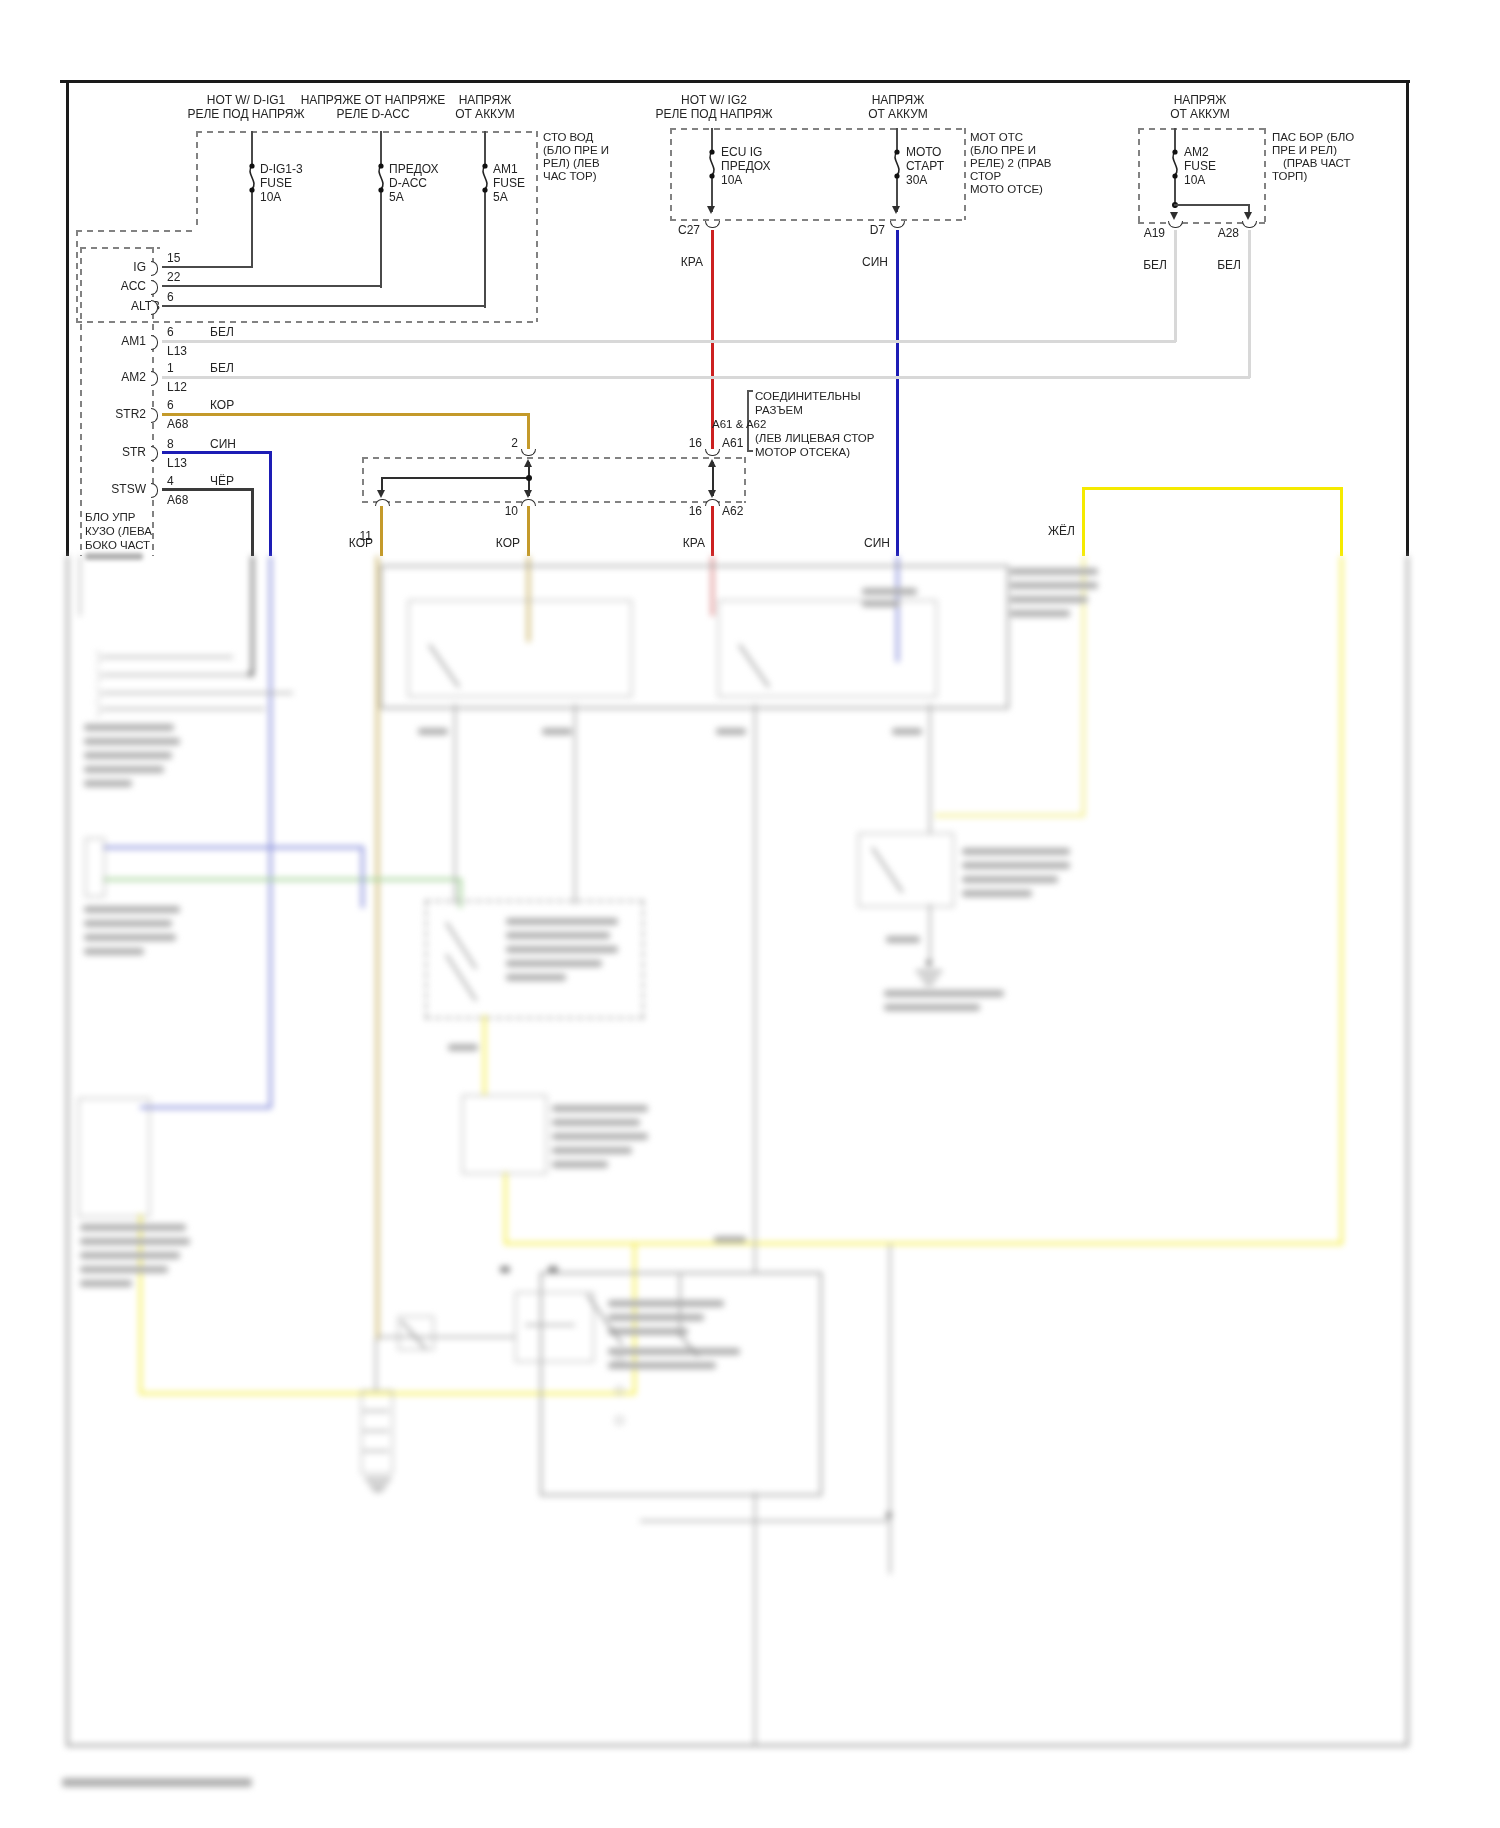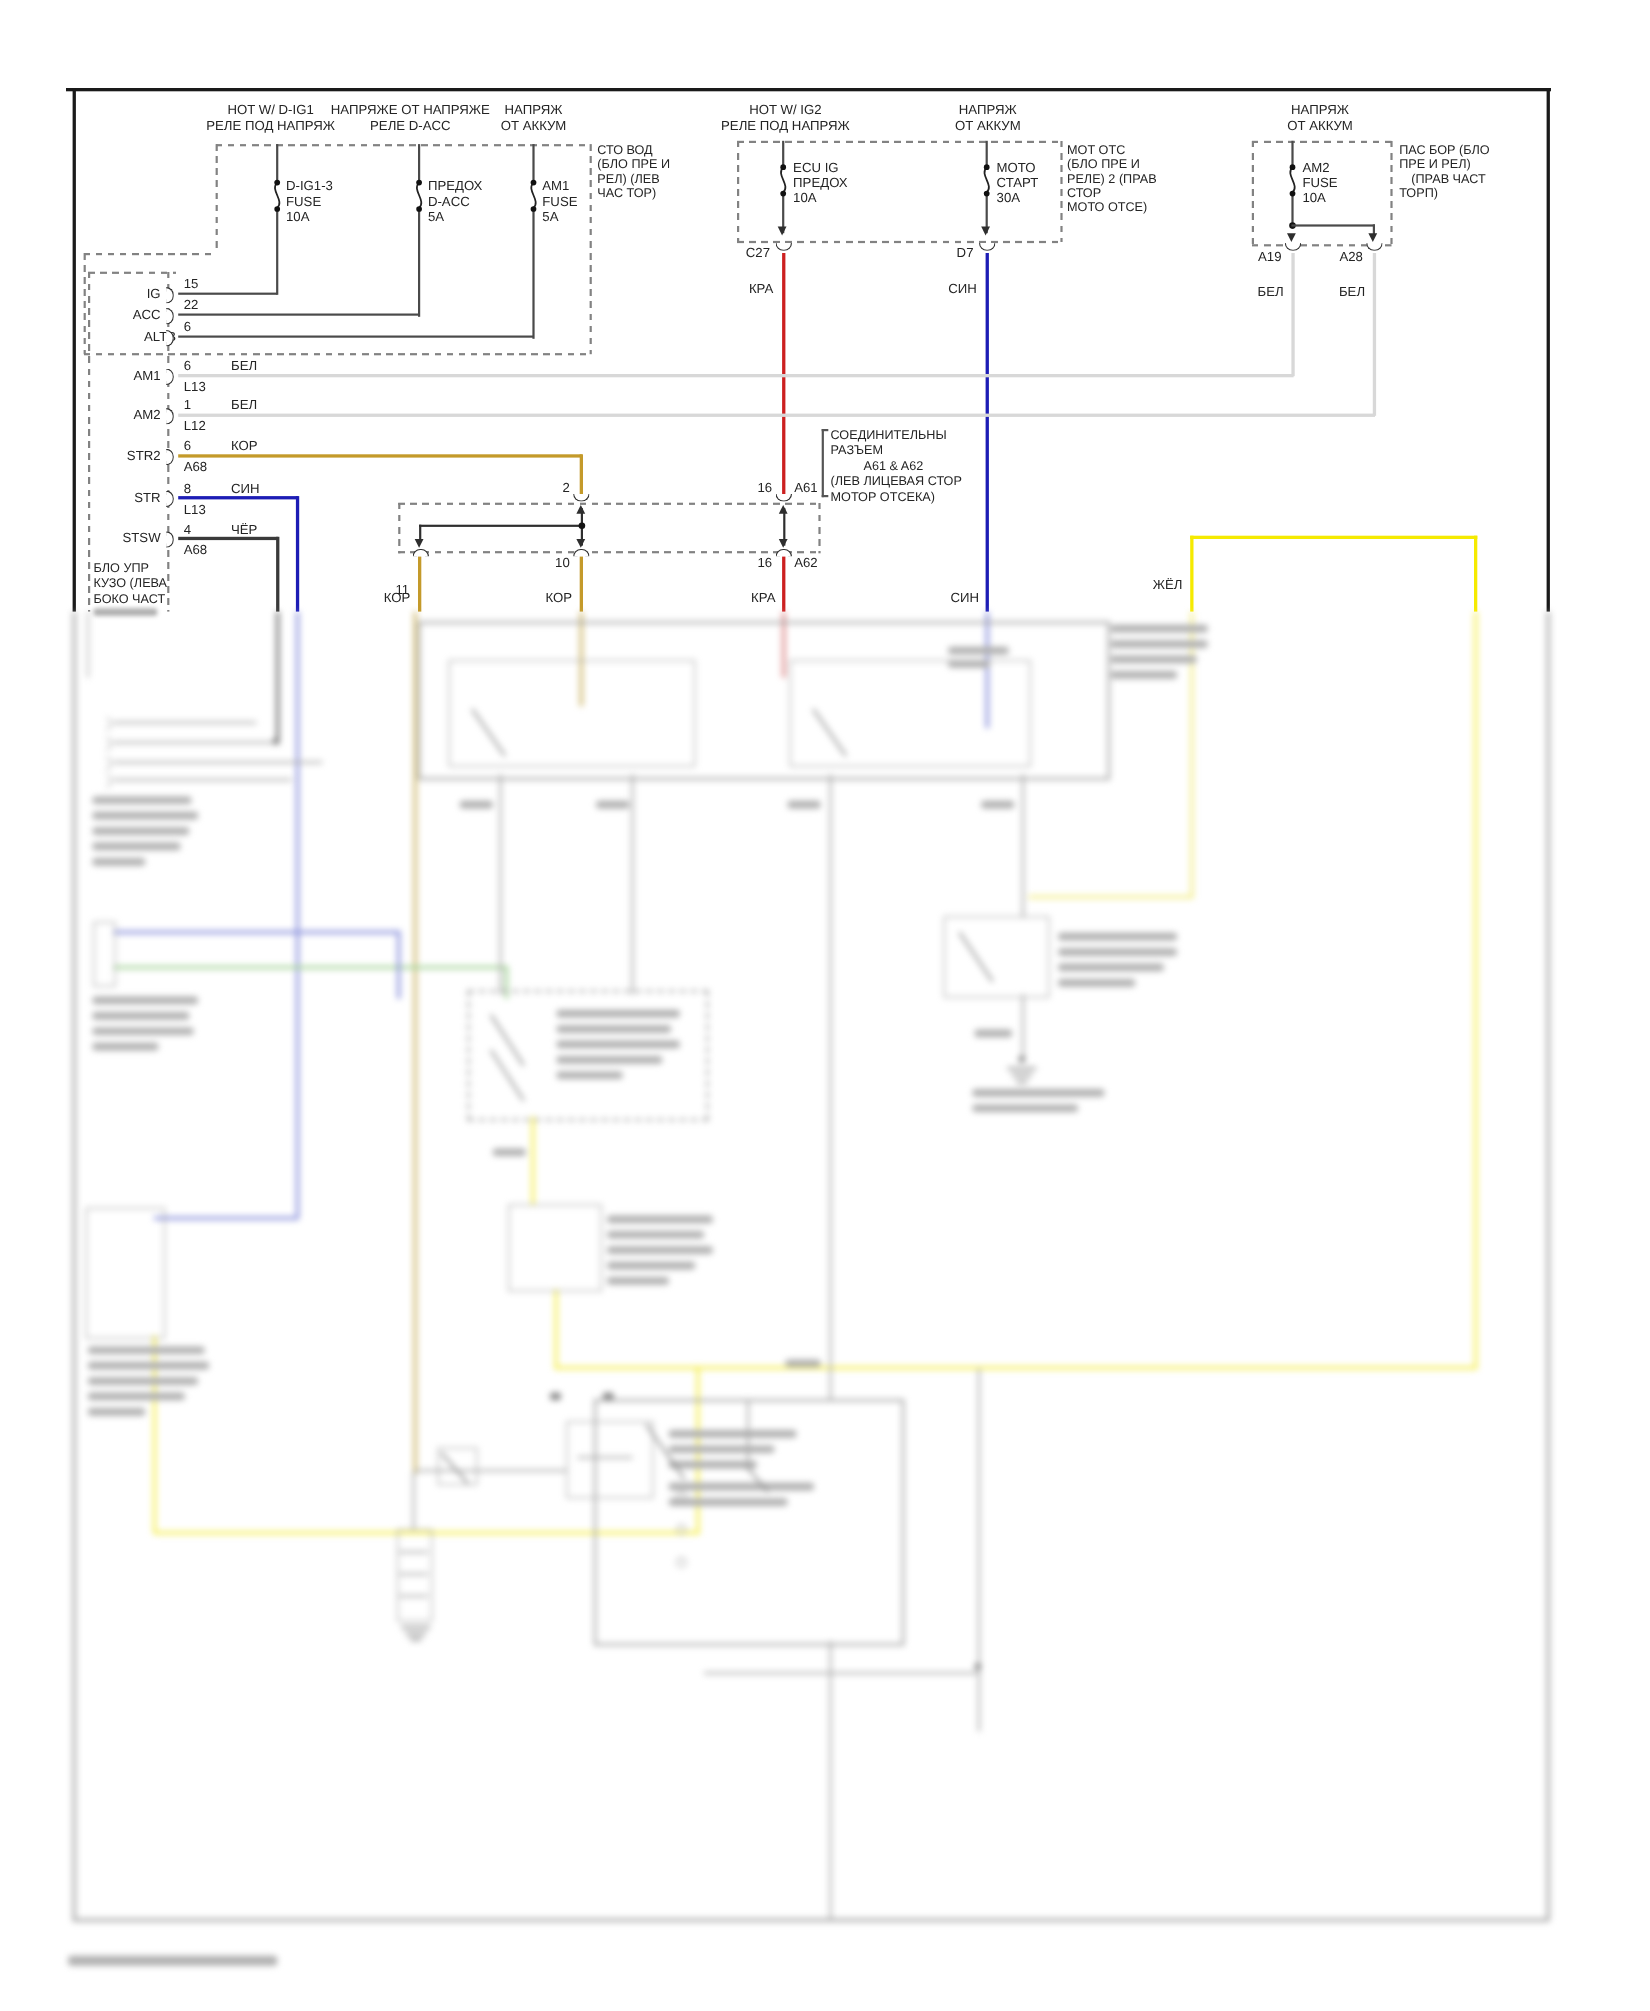--- a/index.html
+++ b/index.html
@@ -253,21 +253,21 @@
   <div class="t tr" style="left:372px;top:530px">11</div>
   <div class="t tr" style="left:518px;top:505px">10</div>
   <div class="t tr" style="left:702px;top:505px">16</div>
   <div class="t" style="left:722px;top:505px">A62</div>
 
   <div class="wv" style="left:747px;top:390px;width:1.5px;height:62px;background:#555"></div>
   <div class="wh" style="left:747px;top:390px;width:6px;height:1.5px;background:#555"></div>
   <div class="wh" style="left:747px;top:450px;width:6px;height:1.5px;background:#555"></div>
   <div class="t ts" style="left:755px;top:390px">СОЕДИНИТЕЛЬНЫ</div>
   <div class="t ts" style="left:755px;top:404px">РАЗЪЕМ</div>
-  <div class="t ts" style="left:785px;top:418px">A61 &amp; A62</div>
+  <div class="t ts" style="left:712px;top:418px">A61 &amp; A62</div>
   <div class="t ts" style="left:755px;top:432px">(ЛЕВ ЛИЦЕВАЯ СТОР</div>
   <div class="t ts" style="left:755px;top:446px">МОТОР ОТСЕКА)</div>
 
   <div class="wv" style="left:380px;top:506px;width:2.5px;height:50px;background:#c49a2a"></div>
   <div class="wv" style="left:527px;top:506px;width:2.5px;height:50px;background:#c49a2a"></div>
   <div class="wv" style="left:711px;top:506px;width:2.5px;height:50px;background:#cc2020"></div>
   <div class="t tr" style="left:373px;top:537px">КОР</div>
   <div class="t tr" style="left:520px;top:537px">КОР</div>
   <div class="t tr" style="left:705px;top:537px">КРА</div>
   <div class="t tr" style="left:890px;top:537px">СИН</div>

